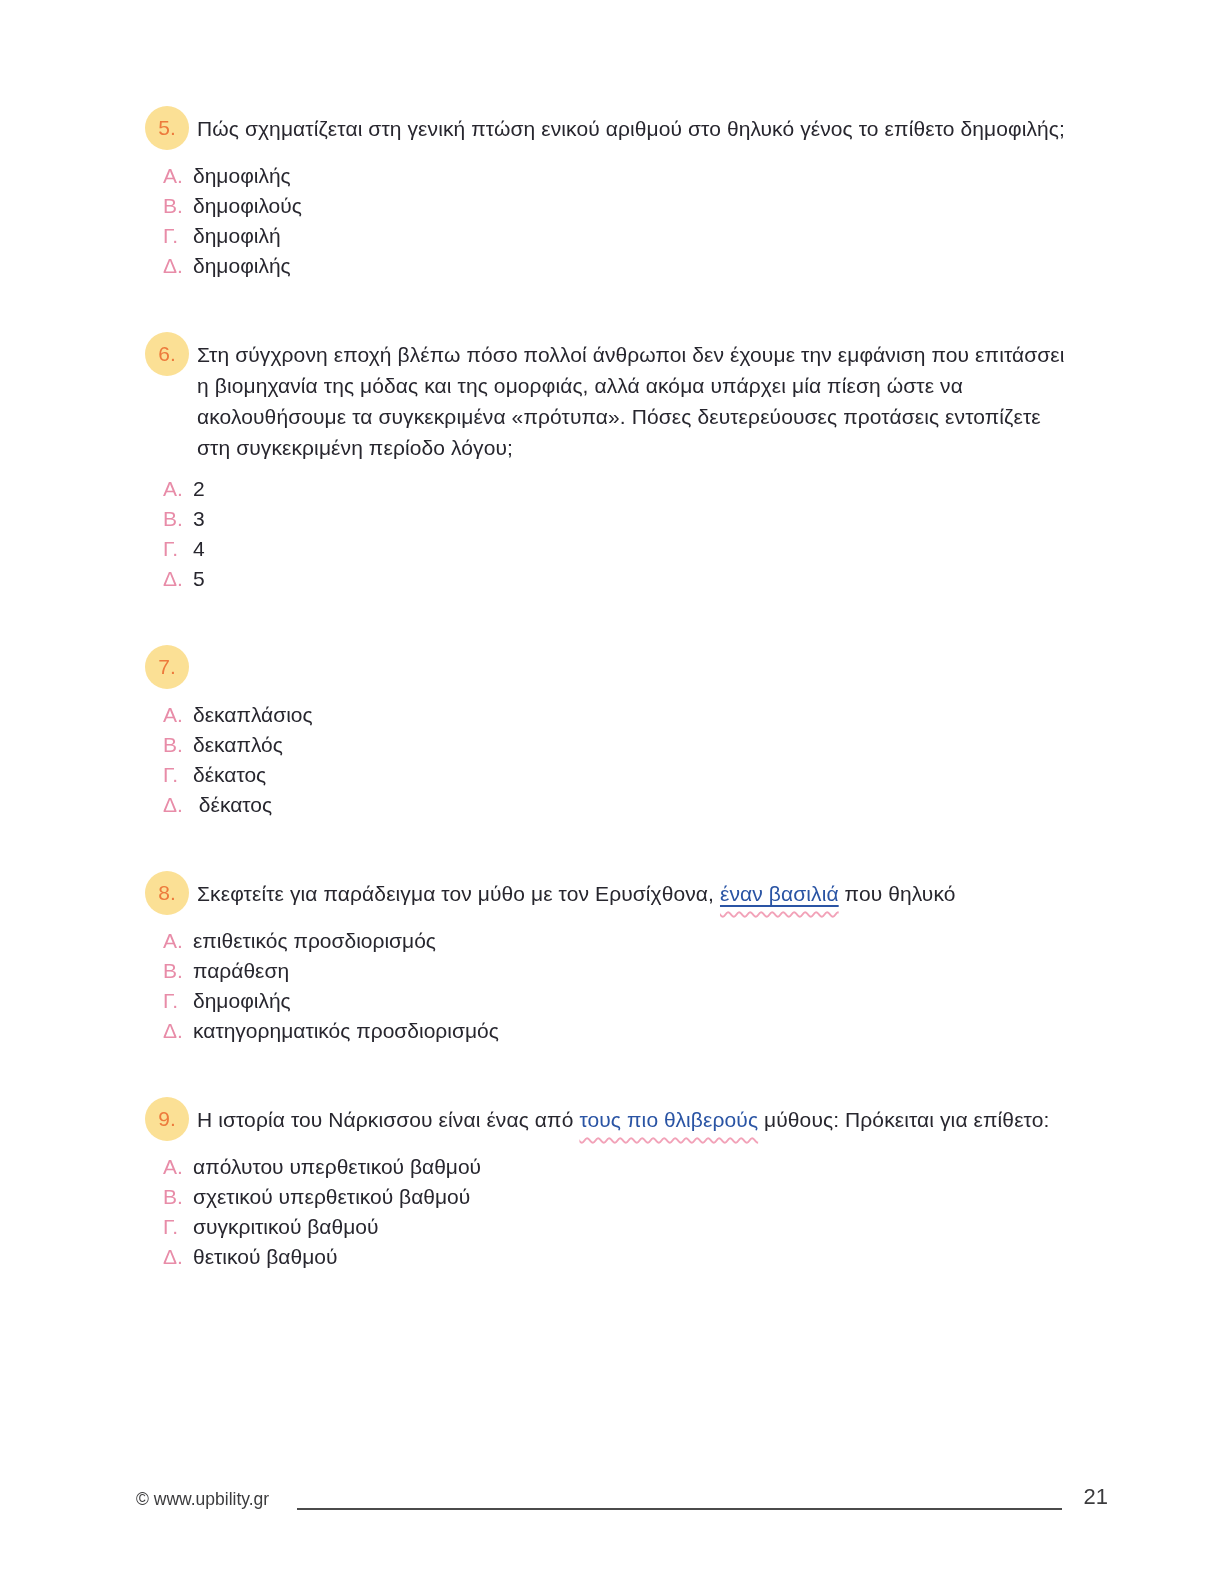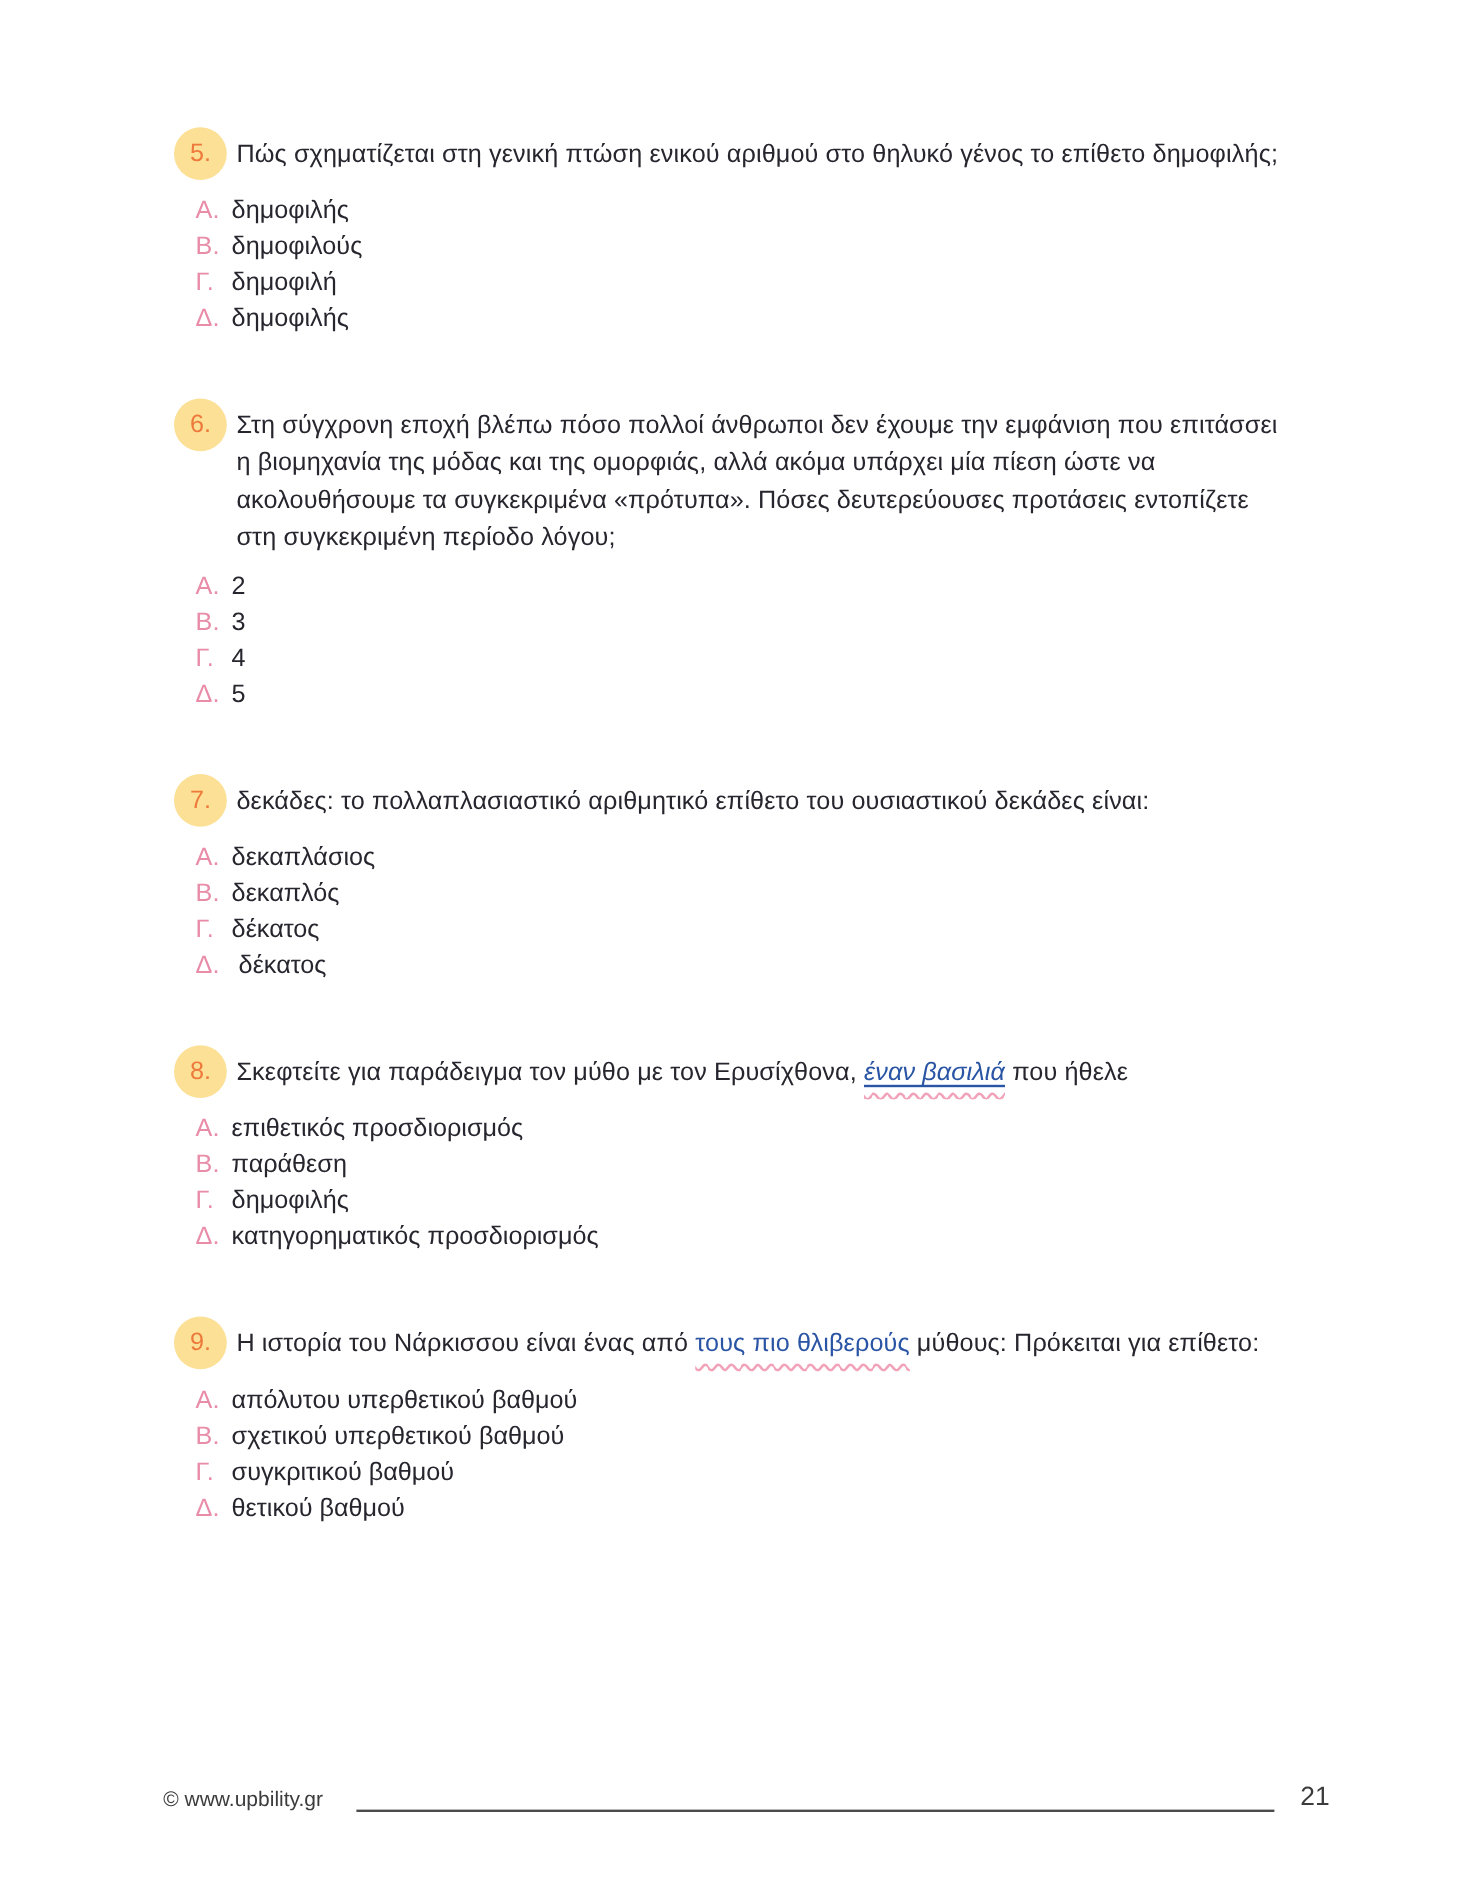--- a/index.html
+++ b/index.html
@@ -65,21 +65,20 @@
     text-decoration-color: var(--wavy-pink);
     text-decoration-thickness: 2px;
     text-underline-offset: 10px;
   }
   .hl-solid {
     text-decoration-line: underline;
     text-decoration-style: solid;
     text-decoration-color: var(--highlight-blue);
     text-decoration-thickness: 1.5px;
     text-underline-offset: 4px;
-    font-style: italic;
   }
   .options {
     margin-top: 14px;
     margin-left: 18px;
   }
   .option-row {
     display: flex;
     align-items: baseline;
     height: 30px;
     font-size: 21px;
@@ -177,21 +176,20 @@
             <span class="option-text">5</span>
           </div>
         </div>
   </div>
 
   <div class="question-block">
     <div class="question-row">
       <div class="badge">
         <span>7.</span>
       </div>
-      <div class="question-text"><span>δεκάδες: το πολλαπλασιαστικό αριθμητικό επίθετο του ουσιαστικού δεκάδες είναι:</span></div>
     </div>
     <div class="options">
           <div class="option-row">
             <span class="option-letter">Α.</span>
             <span class="option-text">δεκαπλάσιος</span>
           </div>
           <div class="option-row">
             <span class="option-letter">Β.</span>
             <span class="option-text">δεκαπλός</span>
           </div>
@@ -204,21 +202,21 @@
             <span class="option-text"> δέκατος</span>
           </div>
         </div>
   </div>
 
   <div class="question-block">
     <div class="question-row">
       <div class="badge">
         <span>8.</span>
       </div>
-      <div class="question-text"><span>Σκεφτείτε για παράδειγμα τον μύθο με τον Ερυσίχθονα, </span><span class="hl-wavy"><span class="hl-solid">έναν βασιλιά</span></span><span> που ήθελε</span><br></div>
+      <div class="question-text"><span>Σκεφτείτε για παράδειγμα τον μύθο με τον Ερυσίχθονα, </span><span class="hl-wavy"><span class="hl-solid">έναν βασιλιά</span></span><span> που θηλυκό</span><br></div>
     </div>
     <div class="options">
           <div class="option-row">
             <span class="option-letter">Α.</span>
             <span class="option-text">επιθετικός προσδιορισμός</span>
           </div>
           <div class="option-row">
             <span class="option-letter">Β.</span>
             <span class="option-text">παράθεση</span>
           </div>

